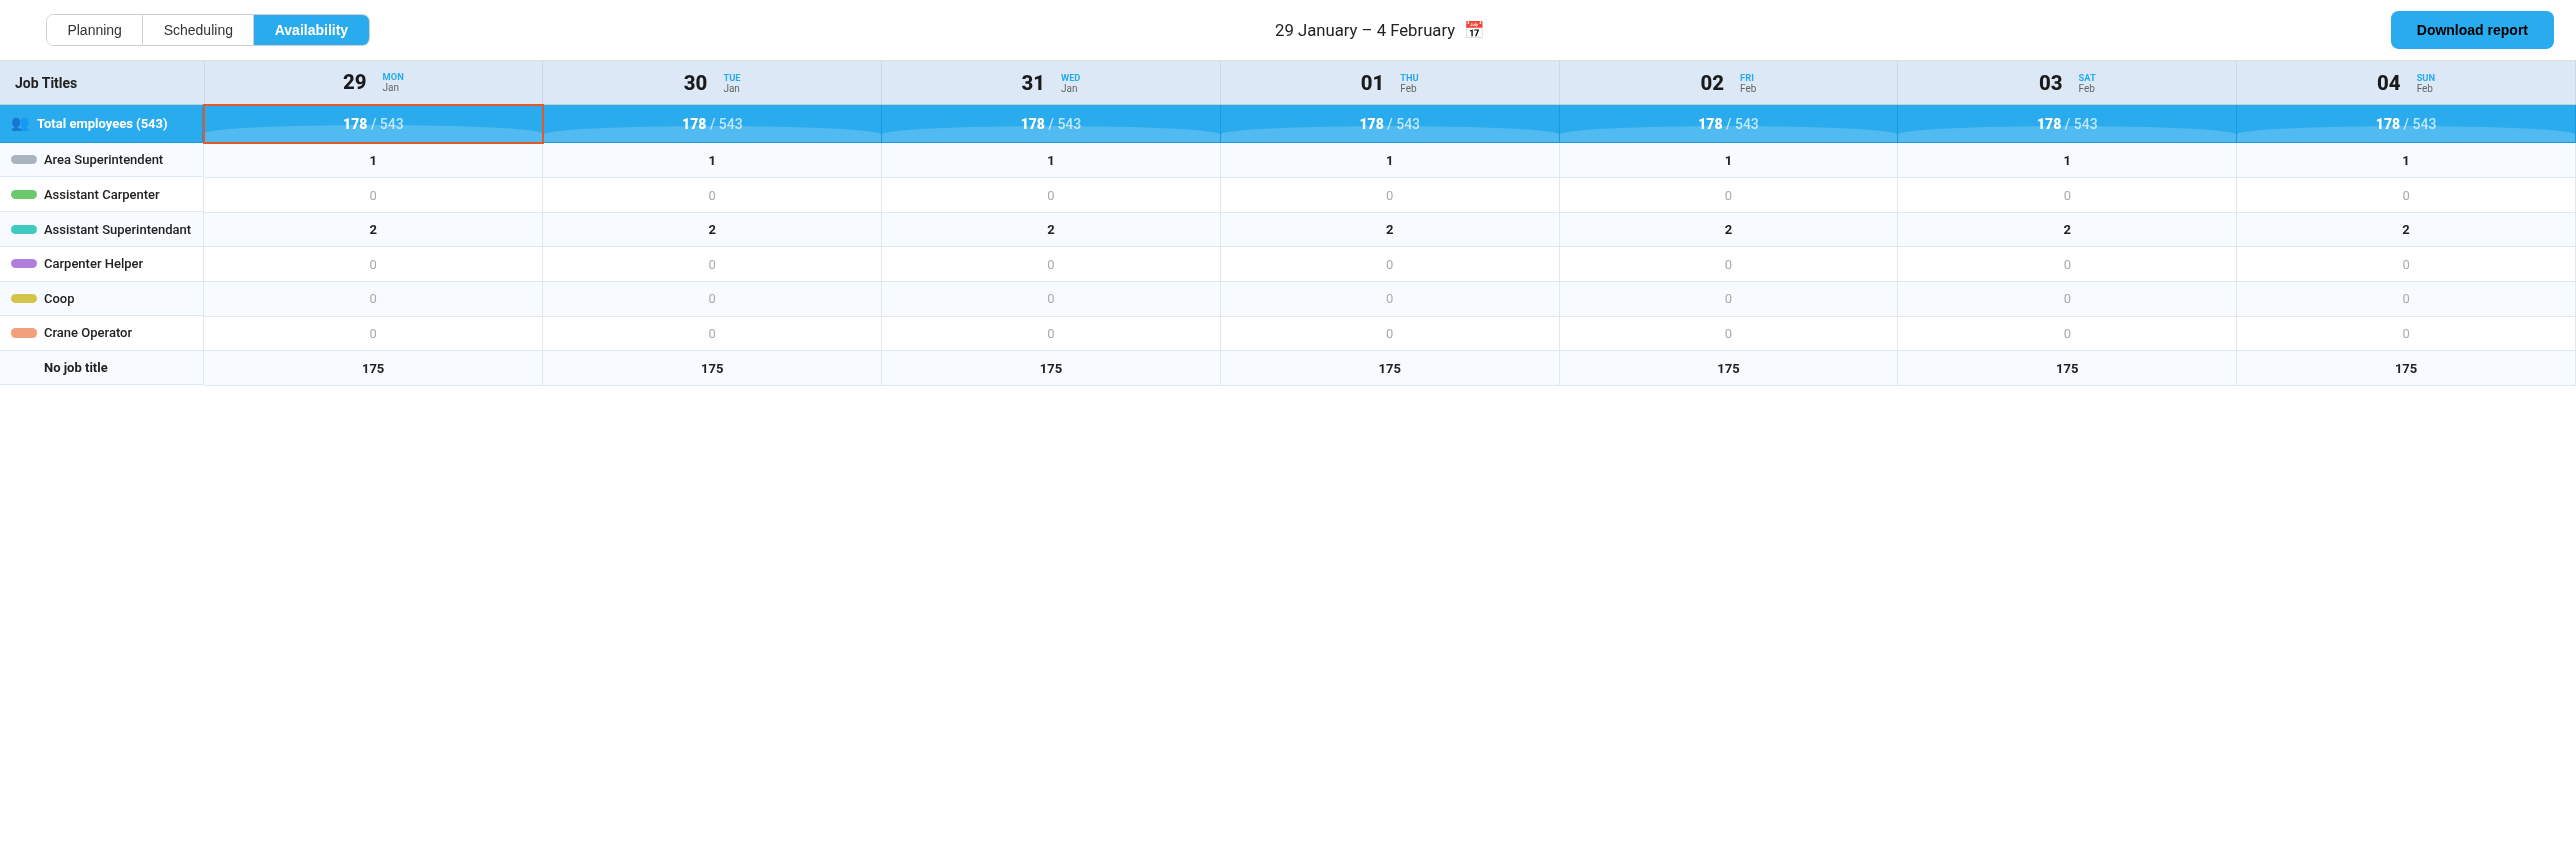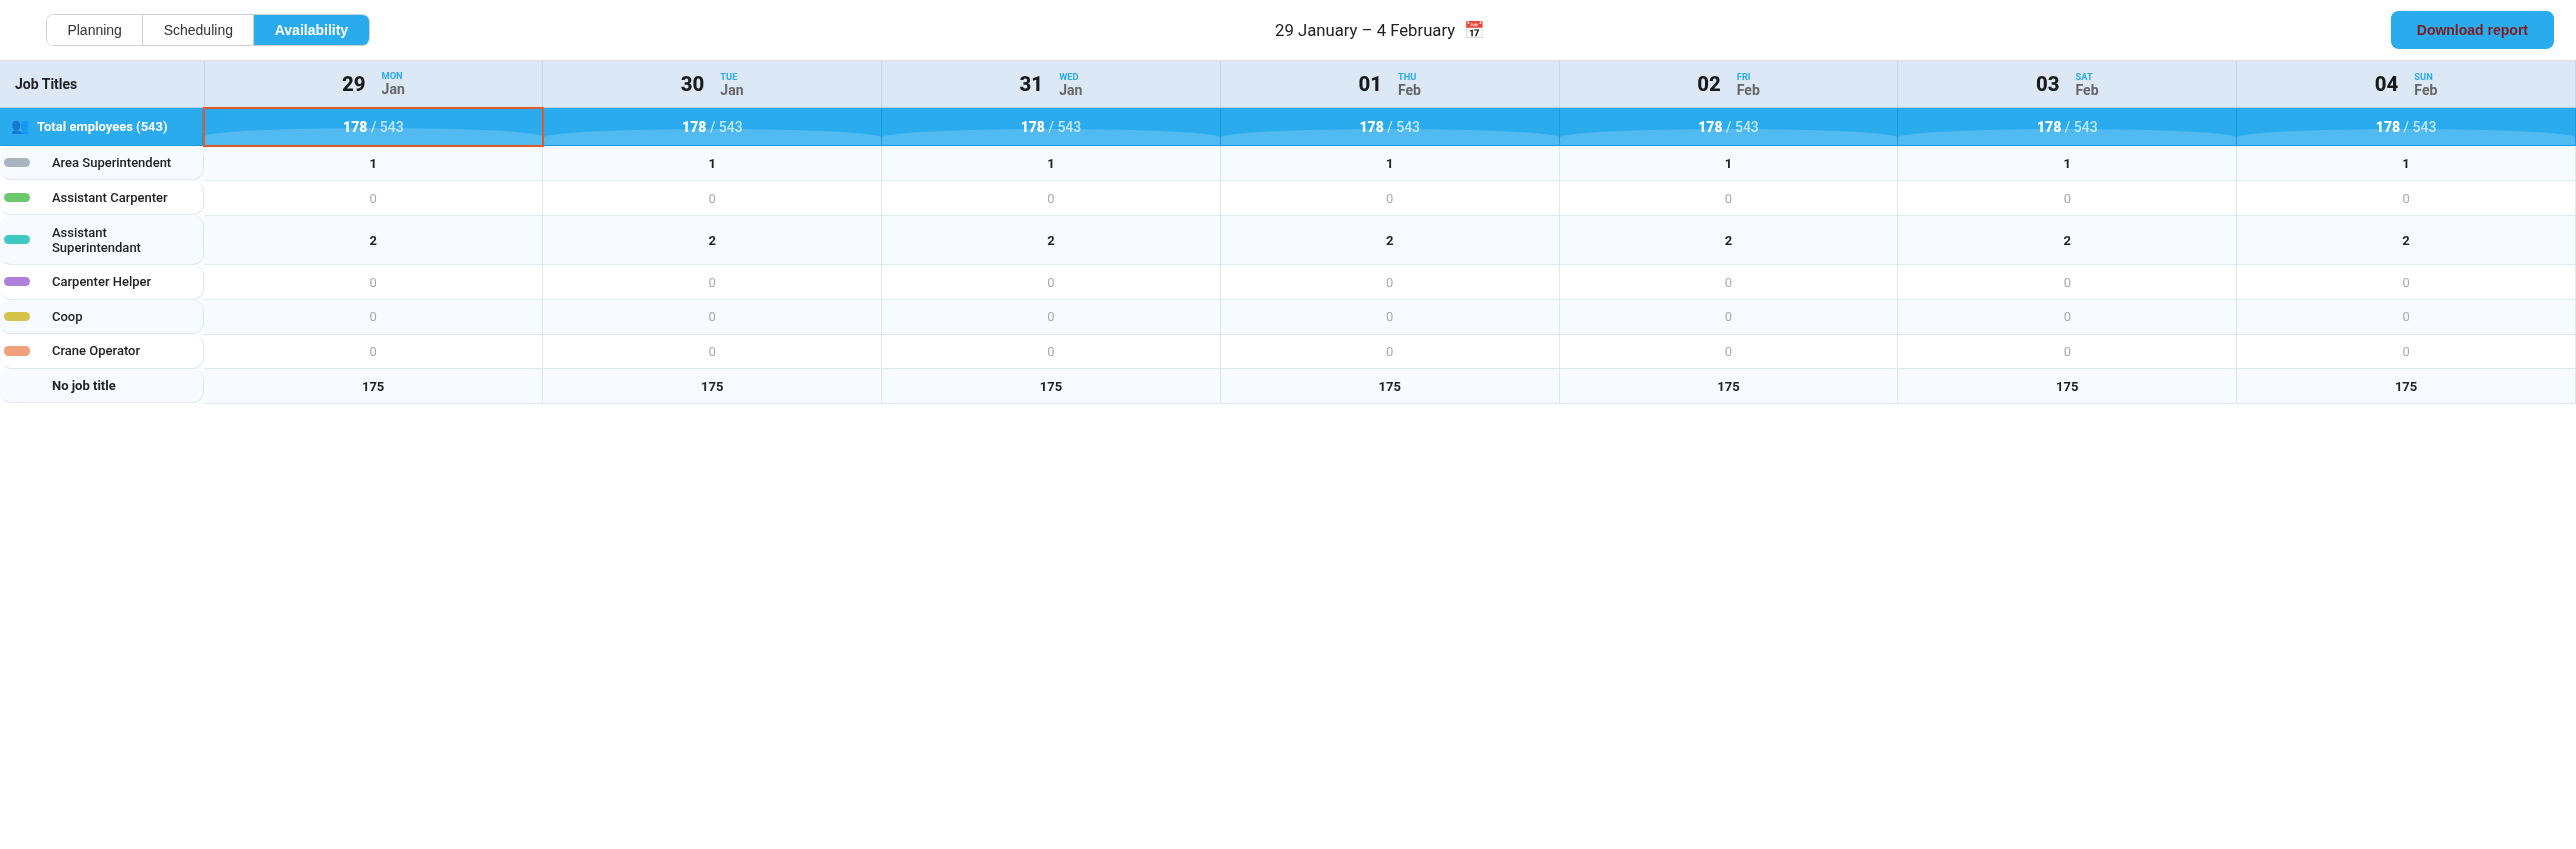--- a/index.html
+++ b/index.html
@@ -54,21 +54,21 @@
       justify-content: center;
       gap: 9.3px;
     }
     .calendar-icon {
       color: #888;
       font-size: 16.7px;
       cursor: pointer;
     }
     .download-btn {
       background: #2AABEE;
-      color: #7f1d1d;
+      color: #000000;
       border: none;
       border-radius: 7.4px;
       padding: 11px 26px;
       font-size: 14px;
       font-weight: 600;
       cursor: pointer;
       white-space: nowrap;
     }
 
     
@@ -106,23 +106,23 @@
       color: #1a1a1a;
     }
     .day-name {
       font-size: 9.3px;
       font-weight: 700;
       color: #2AABEE;
       display: block;
       text-transform: uppercase;
     }
     .month-label {
-      font-size: 14px;
+      font-size: 10px;
       color: #666;
-      font-weight: 700;
+      font-weight: 400;
       display: block;
     }
     .day-header-inner {
       display: flex;
       align-items: center;
       justify-content: center;
       gap: 16px;
     }
     .day-sub {
       display: flex;
@@ -168,27 +168,26 @@
       border-bottom: 0.9px solid #dde8f0;
       font-size: 13px;
       color: #aaa;
       background: #fff;
     }
     tbody tr.data-row:nth-child(even) td {
       background: #f7fbff;
     }
     tbody tr.data-row td:first-child {
       text-align: left;
-      padding-left: 4px;
+      padding-left: 11px;
       color: #222;
       font-weight: 500;
       display: flex;
       align-items: center;
-      gap: 22px;
-      border-radius: 11px;
+      gap: 7px;
     }
     tbody tr.data-row td.has-value {
       color: #222;
       font-weight: 700;
     }
     tbody tr.data-row:last-child td {
       color: #222;
       font-weight: 700;
     }
 

